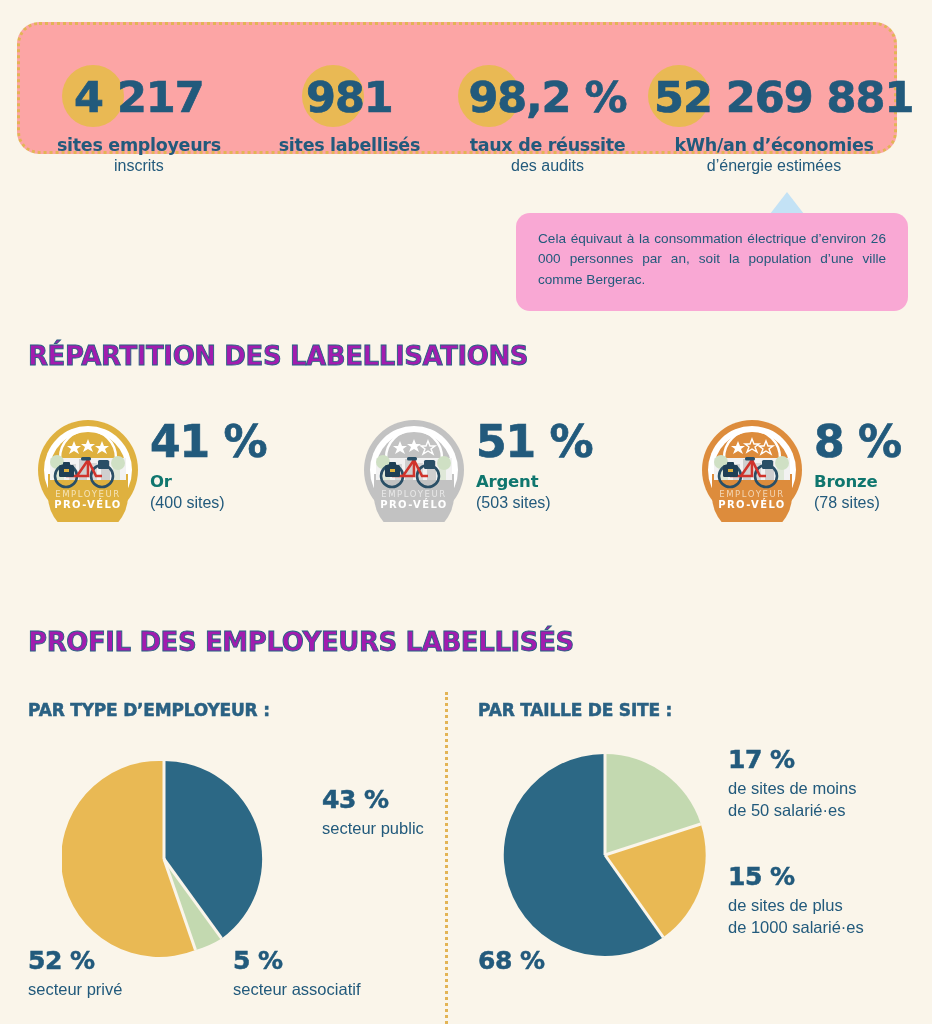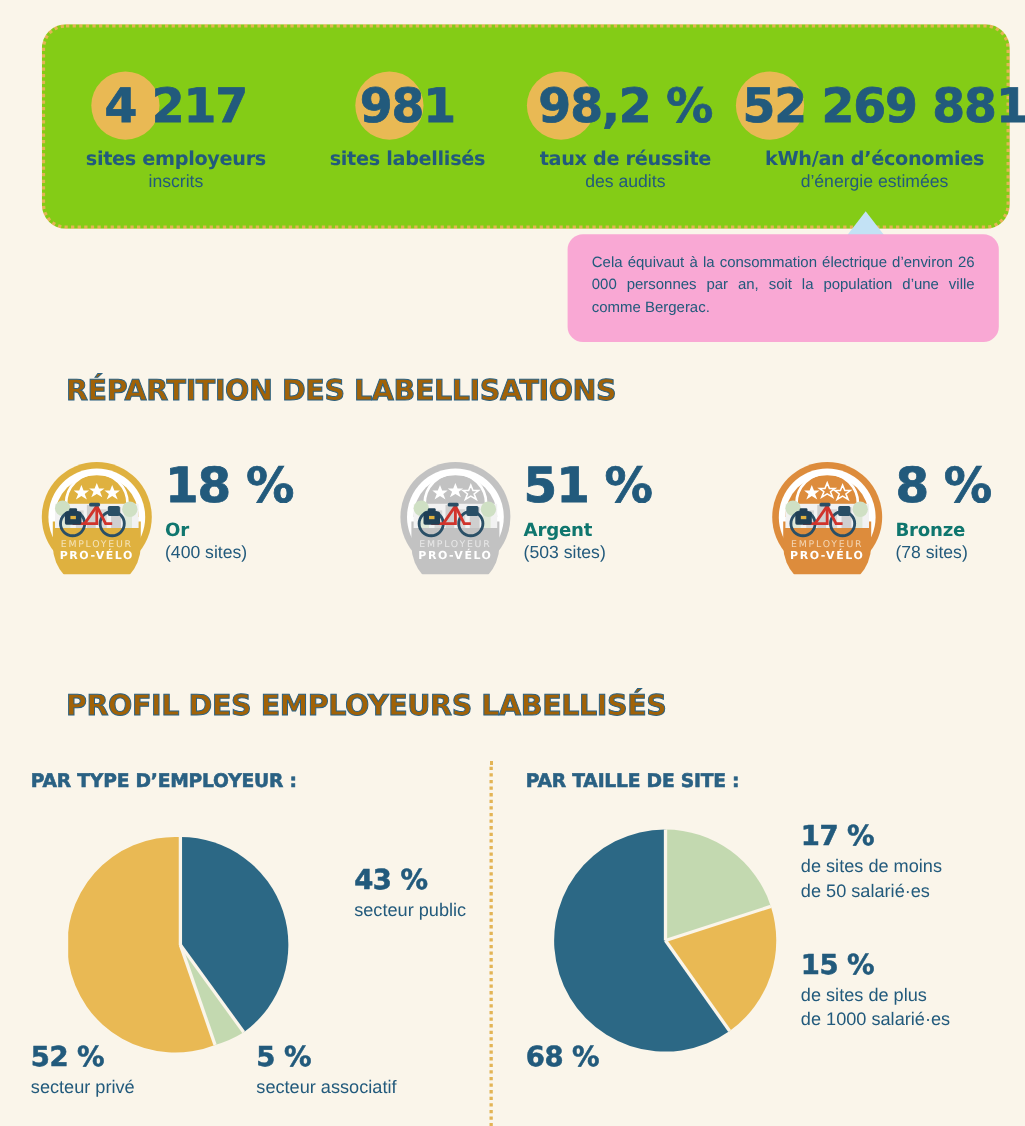--- a/index.html
+++ b/index.html
@@ -8,23 +8,23 @@
     height: 1024px;
     background: #faf5ea;
     font-family: "Liberation Sans", sans-serif;
     overflow: hidden;
   }
   .page { position: relative; width: 932px; height: 1024px; }
 
   
   .kpi-card {
     position: absolute;
-    left: 38px; top: 22px;
-    width: 880px; height: 186px;
-    background: #84cc16;
+    left: 17px; top: 22px;
+    width: 880px; height: 132px;
+    background: #fca5a5;
     border: 3px dotted #e3b455;
     border-radius: 22px;
   }
   .kpi-row {
     display: flex;
     height: 100%;
     align-items: flex-start;
     padding-top: 40px;
   }
   .kpi {
@@ -102,22 +102,21 @@
     text-align: justify;
   }
 
   
   .sec-title {
     position: absolute;
     font-family: "DejaVu Sans", sans-serif;
     font-weight: bold;
     font-size: 26px;
     letter-spacing: -0.4px;
-    color: #a16207;
-    margin-left: 32px;
+    color: #a21caf;
     -webkit-text-stroke: 0.9px #2a6183;
   }
   #sec-labels { left: 28px; top: 341px; }
   #sec-profil { left: 28px; top: 627px; }
 
   .sub-title {
     position: absolute;
     font-family: "DejaVu Sans", sans-serif;
     font-weight: bold;
     font-size: 17px;
@@ -296,21 +295,21 @@
         <defs>
           <clipPath id="clipOr">
               <circle cx="52" cy="52" r="40"></circle>
             </clipPath>
         </defs>
         <text x="52" y="79" text-anchor="middle" fill="#f4e3b8" font-family="DejaVu Sans, sans-serif" font-size="8.5" letter-spacing="1.6">EMPLOYEUR</text>
         <text x="52" y="90" text-anchor="middle" fill="#ffffff" font-family="DejaVu Sans, sans-serif" font-size="10" font-weight="bold" letter-spacing="1.4">PRO-VÉLO</text>
       </svg>
     </div>
     <div class="badge-text">
-      <div class="badge-pct">18 %</div>
+      <div class="badge-pct">41 %</div>
       <div class="badge-name">Or</div>
       <div class="badge-sites">(400 sites)</div>
     </div>
   </div>
 
   <div class="badge-block" id="bb-argent">
     <div class="badge">
       <svg width="104" height="104" viewBox="0 0 104 104">
         <circle cx="52" cy="52" r="50" fill="#c2c2c2"></circle>
         <circle cx="52" cy="52" r="44" fill="#ffffff"></circle>

